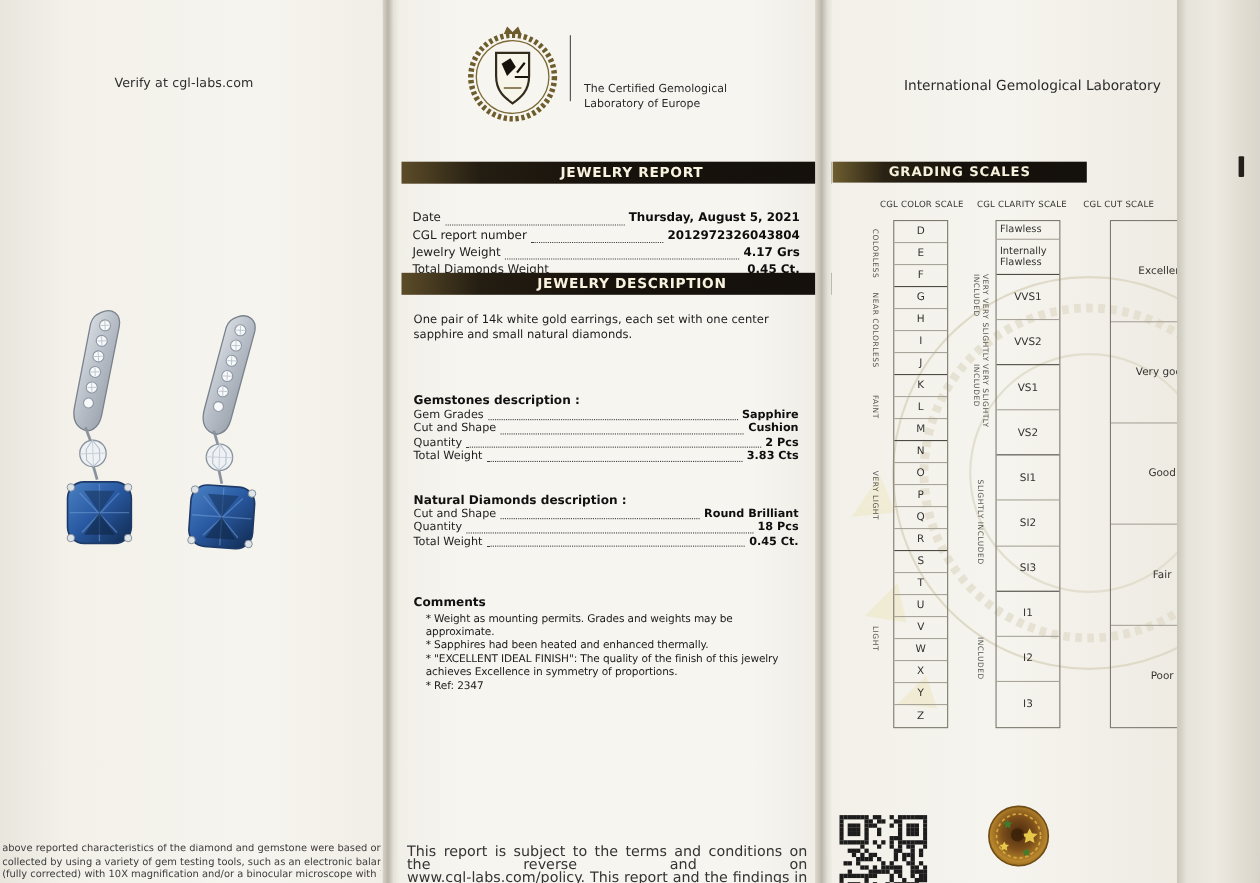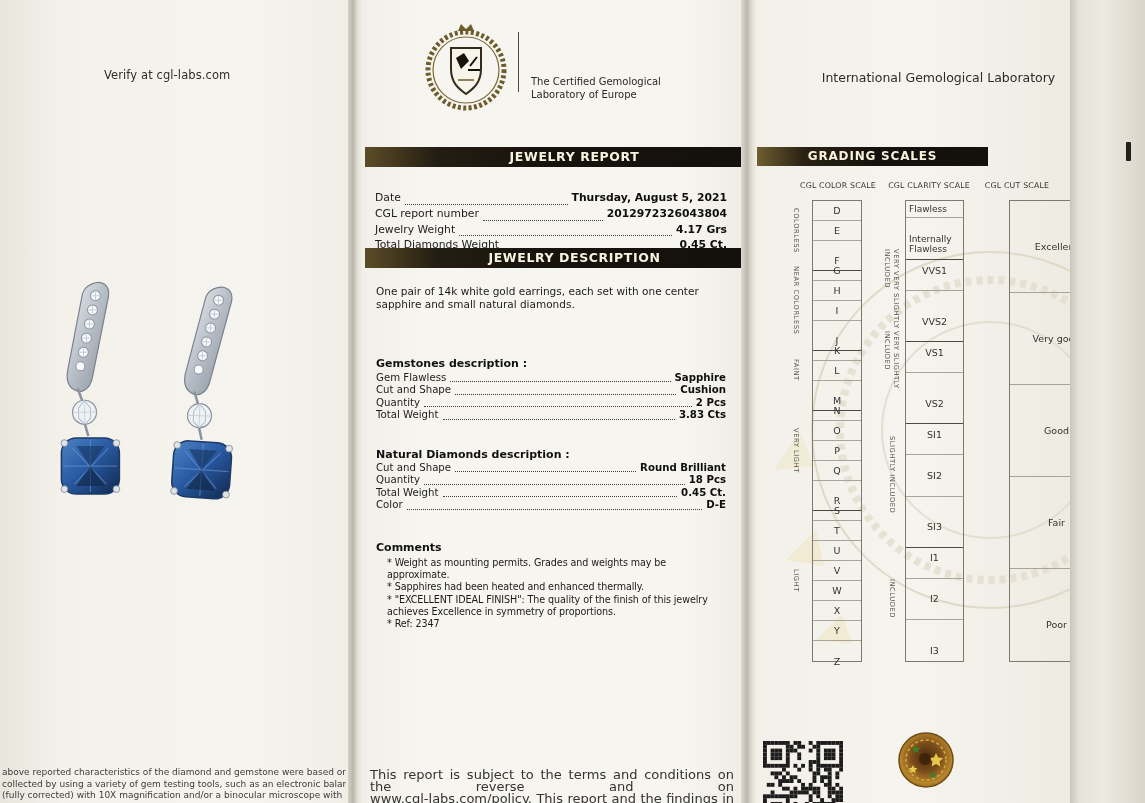--- a/index.html
+++ b/index.html
@@ -63,21 +63,21 @@
        background:linear-gradient(90deg,#6e5e30 0%,#2a2214 20%,#16110b 50%,#14100b 100%);
        color:#f6f1dc;font-weight:bold;font-size:12px;letter-spacing:.8px;text-align:center;line-height:19px;}
   .scale-header{position:absolute;top:181px;width:110px;text-align:center;font-size:7.8px;color:#35342f;letter-spacing:.2px;}
   .sh-color{left:27px;} .sh-clarity{left:118px;} .sh-cut{left:206px;}
   .scale-col{position:absolute;top:200px;height:460px;border:1px solid #7d796e;}
   .col-color{left:56px;width:48px;}
   .col-clarity{left:149px;width:57px;}
   .col-cut{left:253px;width:53px;padding-left:40px;}
   .scale-box{position:absolute;left:0;width:100%;display:flex;align-items:center;justify-content:center;
              font-size:9.5px;color:#33322e;border-bottom:1px solid #a8a499;box-sizing:border-box;}
-  .scale-box.group-end{border-bottom:1.6px solid #4c4a42;margin-top:10px;}
+  .scale-box.group-end{border-bottom:1.6px solid #4c4a42;}
   .scale-box.last{border-bottom:none;}
   .scale-box.small-left{justify-content:flex-start;padding-left:3px;font-size:9px;line-height:10px;text-align:left;}
   .cut-box{font-size:9.5px;text-align:center;line-height:12px;}
   .vlabel{position:absolute;display:flex;align-items:center;justify-content:center;
           writing-mode:vertical-rl;text-orientation:mixed;
           font-size:6.8px;letter-spacing:.5px;color:#55534c;line-height:9px;}
   .vl-color{left:30px;width:18px;}
   .vl-clarity{left:125px;width:20px;}
   .qr{position:absolute;left:7px;top:741px;}
   .seal{position:absolute;left:141px;top:731px;}
@@ -189,21 +189,21 @@
           <span class="val">0.45 Ct.</span>
         </div>
       </div>
 
     <div class="bar bar-desc">JEWELRY DESCRIPTION</div>
     <p class="desc-text">One pair of 14k white gold earrings, each set with one center sapphire and small natural diamonds.</p>
 
     <div class="sec-heading h-gem">Gemstones description :</div>
     <div class="rows rows-gem" id="gem-rows">
         <div class="dotrow">
-          <span class="lbl">Gem Flawless</span>
+          <span class="lbl">Gem Grades</span>
           <span class="dots"></span>
           <span class="val">Sapphire</span>
         </div>
         <div class="dotrow">
           <span class="lbl">Cut and Shape</span>
           <span class="dots"></span>
           <span class="val">Cushion</span>
         </div>
         <div class="dotrow">
           <span class="lbl">Quantity</span>
@@ -226,25 +226,20 @@
         </div>
         <div class="dotrow">
           <span class="lbl">Quantity</span>
           <span class="dots"></span>
           <span class="val">18 Pcs</span>
         </div>
         <div class="dotrow">
           <span class="lbl">Total Weight</span>
           <span class="dots"></span>
           <span class="val">0.45 Ct.</span>
-        </div>
-        <div class="dotrow">
-          <span class="lbl">Color</span>
-          <span class="dots"></span>
-          <span class="val">D-E</span>
         </div>
       </div>
 
     <div class="sec-heading h-comments">Comments</div>
     <div class="comments" id="comments">
         <div>* Weight as mounting permits.  Grades and weights may be approximate.</div>
         <div>* Sapphires had been heated and enhanced thermally.</div>
         <div>* "EXCELLENT IDEAL FINISH": The quality of the finish of this jewelry achieves Excellence in symmetry of proportions.</div>
         <div>* Ref: 2347</div>
       </div>

